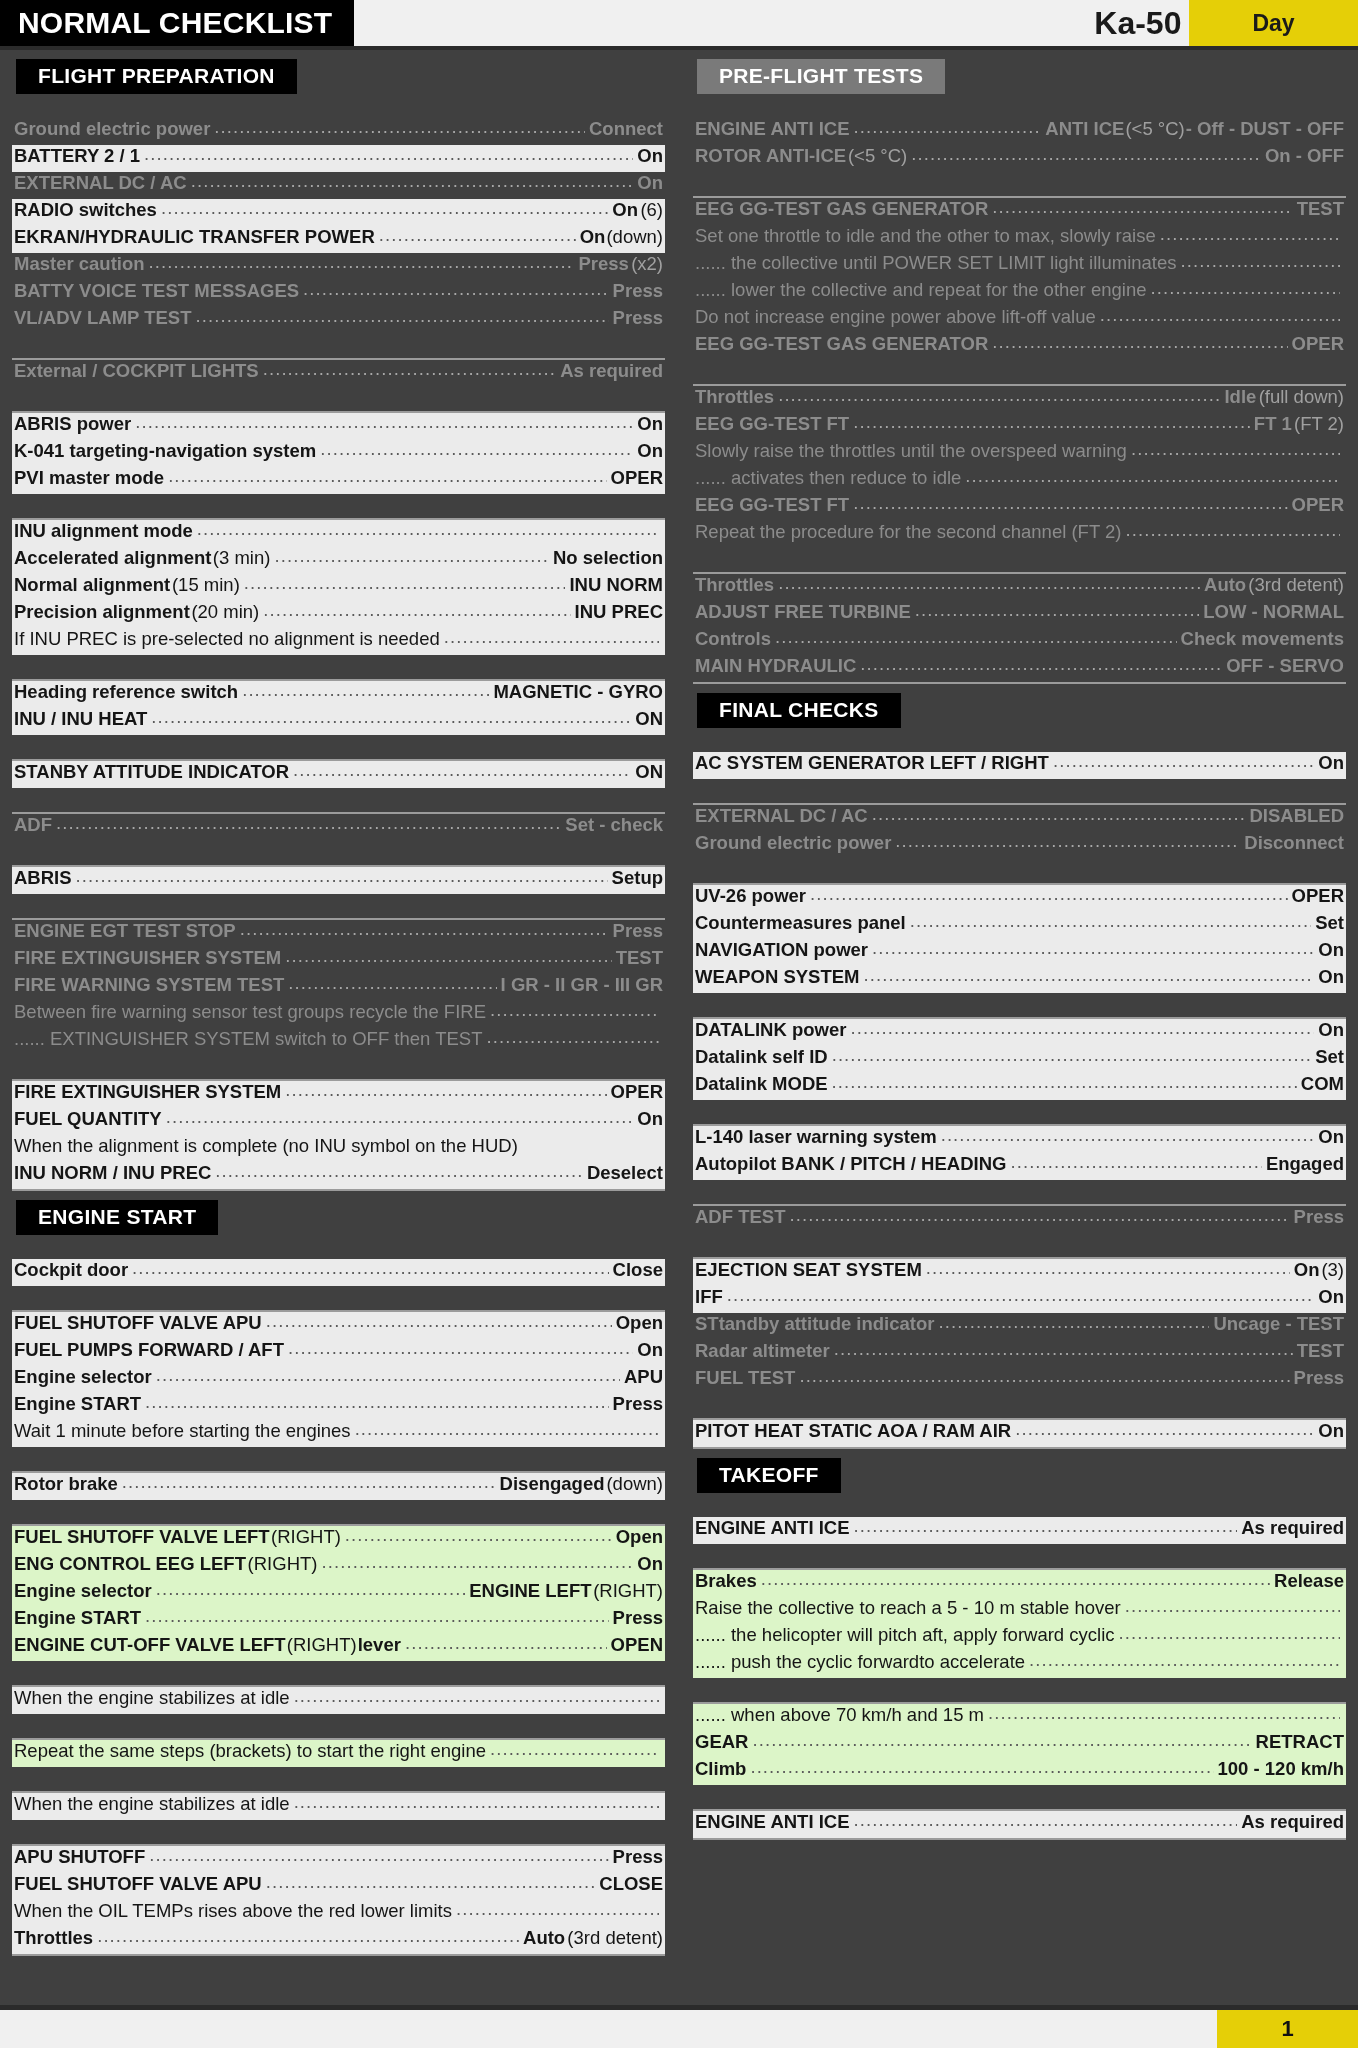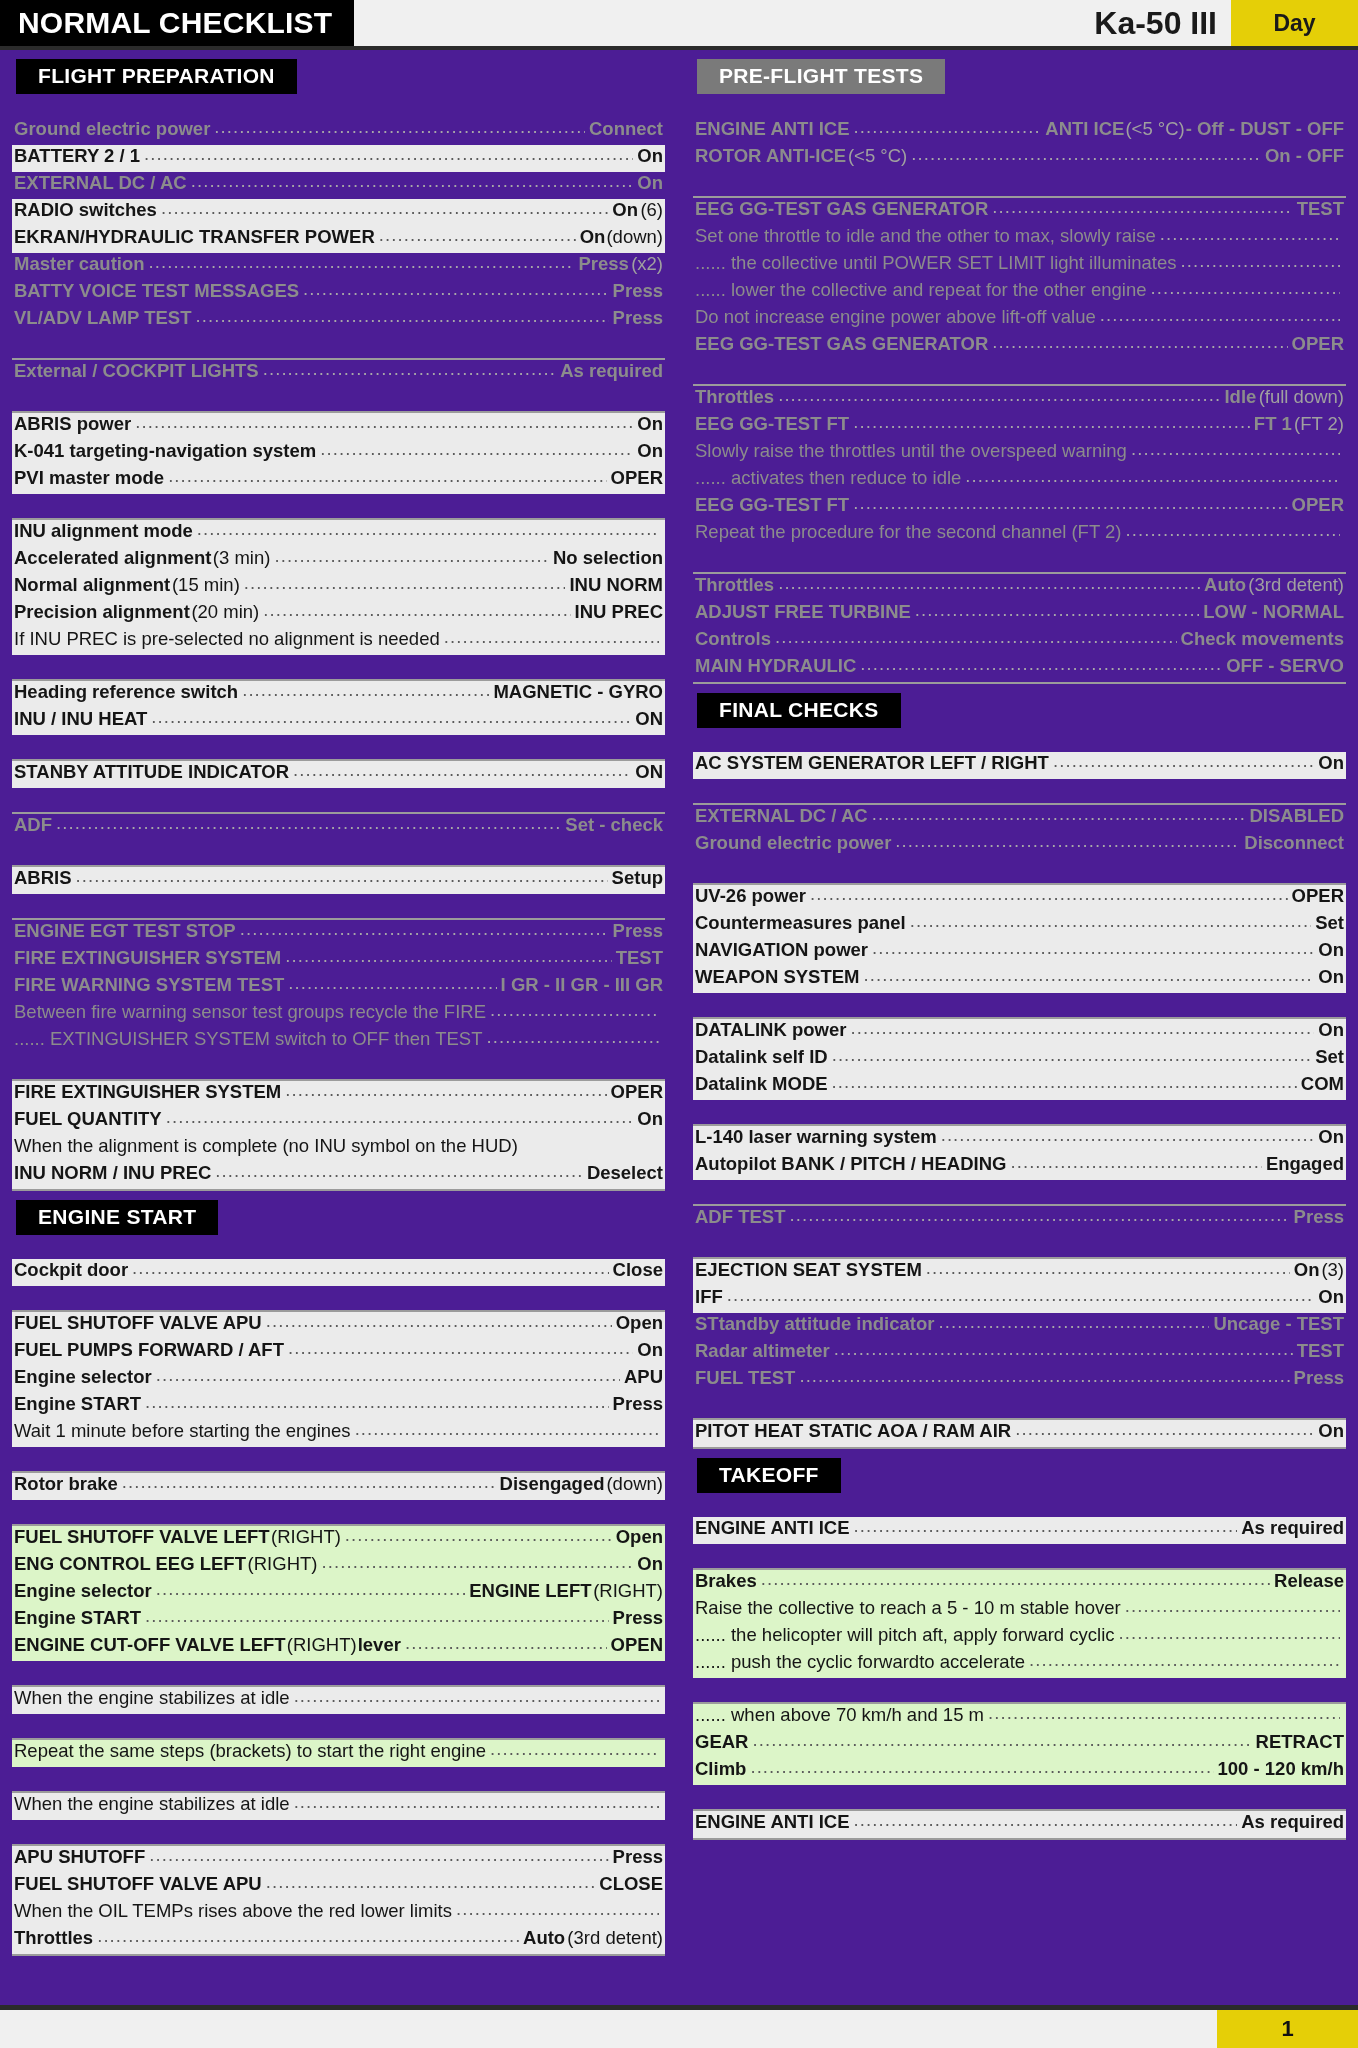--- a/index.html
+++ b/index.html
@@ -2,39 +2,39 @@
 <html><head>
 <meta charset="utf-8">
 <style>
   * { box-sizing: border-box; margin: 0; padding: 0; }
   html, body {
     width: 1358px; height: 2048px;
     background: #f0f0f0;
     font-family: "Liberation Sans", sans-serif;
     overflow: hidden;
   }
-  .page { position: relative; width: 1358px; height: 2048px; background: #4c1d95; }
+  .page { position: relative; width: 1358px; height: 2048px; background: #404040; }
 
   
   .topbar { position: relative; height: 46px; width: 100%; background: #f0f0f0; }
   .title-block {
     position: absolute; left: 0; top: 0; height: 46px;
     background: #000; color: #fff;
     display: flex; align-items: center;
     padding: 0 22px 0 18px;
     font-size: 30px; font-weight: bold; letter-spacing: .2px;
     font-stretch: condensed;
   }
   .aircraft {
     position: absolute; right: 141px; top: 0; height: 46px;
     display: flex; align-items: center;
     font-size: 32px; font-weight: bold; color: #1a1a1a;
   }
   .daybox {
-    position: absolute; right: 0; top: 0; width: 127px; height: 46px;
+    position: absolute; right: 0; top: 0; width: 169px; height: 46px;
     background: #e5cf07;
     display: flex; align-items: center; justify-content: center;
     font-size: 23px; font-weight: bold; color: #1a1a1a;
   }
   .headrule { height: 4px; background: #2b2b2b; width: 100%; }
 
   
   .cols { display: flex; width: 100%; padding: 0; }
   .col { width: 50%; position: relative; }
   .col-left  { padding: 0 14px 0 12px; }

